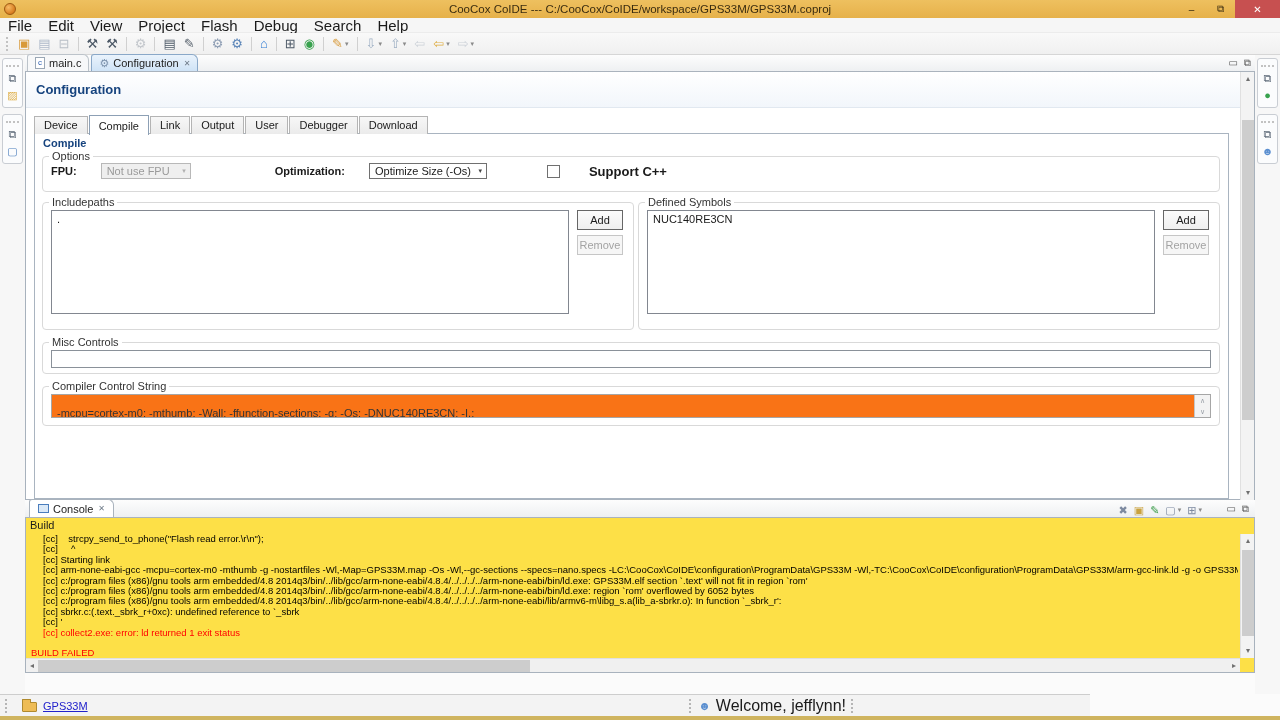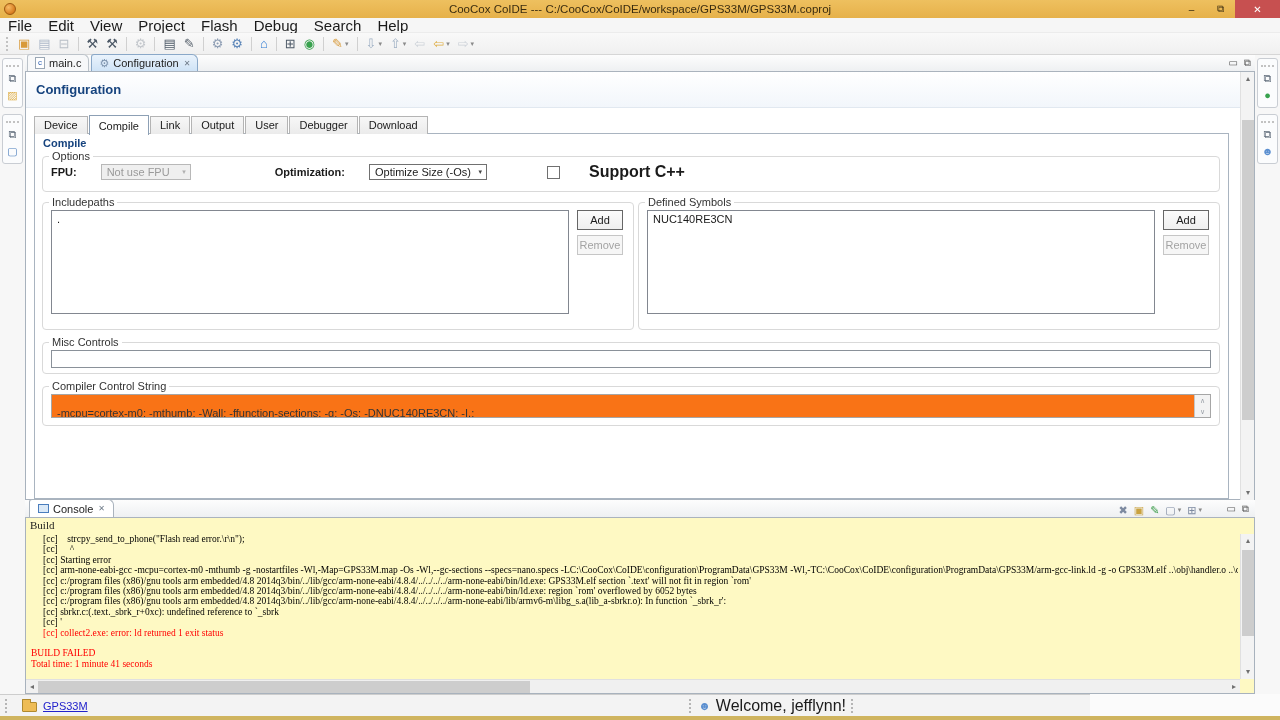--- a/index.html
+++ b/index.html
@@ -65,21 +65,21 @@
 
   .opt-row { display:flex; align-items:center; padding:1px 8px; gap:24px; }
   .opt-label { font-size:11px; font-weight:600; color:#1a1a1a; }
   .combo { height:16px; border:1px solid #707070; background:#fff; display:flex; align-items:center; font-size:11px; color:#1a1a1a; padding-left:5px; }
   .combo .carrow { margin-left:auto; margin-right:4px; font-size:7px; color:#444; }
   .combo.disabled { background:#efefef; border-color:#b8b8b8; color:#9a9a9a; }
   .combo.disabled .carrow { color:#b0b0b0; }
   #fpu-combo { width:90px; margin-right:60px; }
   #opt-combo { width:118px; margin-right:36px; }
   .checkbox { width:13px; height:13px; border:1px solid #707070; background:#fff; display:inline-block; }
-  .cb-label { font-size:16px; font-weight:600; color:#1a1a1a; margin-left:5px; }
+  .cb-label { font-size:13px; font-weight:600; color:#1a1a1a; margin-left:5px; }
 
   .fs-row { display:flex; gap:8px; padding:2px 8px 0 8px; }
   .listbox { flex:1; height:104px; border:1px solid #828790; background:#fff; overflow:hidden; }
   .lb-item { font-size:11px; color:#1a1a1a; padding:2px 0 0 5px; white-space:pre; }
   .btn-col { width:48px; display:flex; flex-direction:column; gap:5px; }
   .btn { width:46px; height:20px; font-size:11px; text-align:center; line-height:18px; border:1px solid #666; background:linear-gradient(#fbfbfb,#efefef); color:#1a1a1a; }
   .btn.disabled { border-color:#c6c6c6; color:#a3a3a3; background:#f6f6f6; }
 
   .text-input { display:block; margin:2px 8px 0 8px; height:18px; border:1px solid #8a9199; background:#fff; }
   #ccs-box { position:relative; margin:2px 8px 0 8px; height:24px; border:1px solid #a6a6a6; background:#f97316; font-size:11px; color:#333; padding:12px 22px 0 5px; white-space:nowrap; overflow:hidden; }
@@ -96,21 +96,21 @@
   #console-view { position:absolute; left:25px; top:500px; width:1230px; height:194px; }
   #ctab-row { position:absolute; left:0; top:0; width:100%; height:18px; background:linear-gradient(#fdfdfd,#eef0f2); border-bottom:1px solid #aab3bd; display:flex; align-items:flex-end; padding-left:4px; }
   #console-tab { height:18px; display:flex; align-items:center; padding:0 8px; font-size:11px; color:#222; border:1px solid #aab3bd; border-bottom:none; border-radius:3px 6px 0 0; background:#fff; }
   #console-icon { display:inline-block; width:11px; height:9px; border:1px solid #4a7dbd; background:#dbe9f7; margin-right:4px; }
   #console-tab .close { font-size:8px; color:#6e7b89; margin-left:5px; }
   #console-toolbar { position:absolute; right:50px; top:2px; display:flex; align-items:center; }
   #console-toolbar .tb-btn { padding:0 3px; height:15px; }
   #console-toolbar .glyph { font-size:11px; line-height:14px; }
   #cview-btns { position:absolute; right:6px; top:3px; display:flex; gap:6px; }
 
-  #cbody { position:absolute; left:0; top:18px; width:100%; height:176px; background:#fef9c3; border:1px solid #a8b2bd; border-top:none;font-family:Liberation Serif, serif; }
+  #cbody { position:absolute; left:0; top:18px; width:100%; height:155px; background:#fde047; border:1px solid #a8b2bd; border-top:none; }
   #build-label { position:absolute; left:4px; top:1px; font-size:11px; color:#1a1a1a; }
   #console-lines { position:absolute; left:5px; top:16px; right:16px; bottom:16px; overflow:hidden; font-size:9.5px; line-height:10.4px; color:#000; }
   .cline { white-space:pre; }
   .cline.cc { padding-left:12px; }
   .cline.red { color:#ff0000; }
 
   #con-hscroll { position:absolute; left:0; right:14px; bottom:0; height:14px; background:#f0f0f0; border-top:1px solid #e0e0e0; }
   #con-hthumb { position:absolute; left:12px; top:1px; width:492px; height:12px; background:#cdcdcd; }
   .hbtn { position:absolute; top:0; width:12px; height:14px; font-size:8px; color:#6f6f6f; text-align:center; line-height:14px; }
   #con-vscroll { top:16px; bottom:14px; }
@@ -387,21 +387,21 @@
         <span class="mini-btn">▭</span>
         <span class="mini-btn">⧉</span>
       </div>
     </div>
 
     <div id="cbody">
       <span id="build-label">Build</span>
       <div id="console-lines">
           <div class="cline cc">[cc]    strcpy_send_to_phone("Flash read error.\r\n");</div>
           <div class="cline cc">[cc]     ^</div>
-          <div class="cline cc">[cc] Starting error</div>
+          <div class="cline cc">[cc] Starting link</div>
           <div class="cline cc">[cc] arm-none-eabi-gcc -mcpu=cortex-m0 -mthumb -g -nostartfiles -Wl,-Map=GPS33M.map -Os -Wl,--gc-sections --specs=nano.specs -LC:\CooCox\CoIDE\configuration\ProgramData\GPS33M -Wl,-TC:\CooCox\CoIDE\configuration\ProgramData\GPS33M/arm-gcc-link.ld -g -o GPS33M.elf ..\obj\handler.o ..\obj\s</div>
           <div class="cline cc">[cc] c:/program files (x86)/gnu tools arm embedded/4.8 2014q3/bin/../lib/gcc/arm-none-eabi/4.8.4/../../../../arm-none-eabi/bin/ld.exe: GPS33M.elf section `.text' will not fit in region `rom'</div>
           <div class="cline cc">[cc] c:/program files (x86)/gnu tools arm embedded/4.8 2014q3/bin/../lib/gcc/arm-none-eabi/4.8.4/../../../../arm-none-eabi/bin/ld.exe: region `rom' overflowed by 6052 bytes</div>
           <div class="cline cc">[cc] c:/program files (x86)/gnu tools arm embedded/4.8 2014q3/bin/../lib/gcc/arm-none-eabi/4.8.4/../../../../arm-none-eabi/lib/armv6-m\libg_s.a(lib_a-sbrkr.o): In function `_sbrk_r':</div>
           <div class="cline cc">[cc] sbrkr.c:(.text._sbrk_r+0xc): undefined reference to `_sbrk</div>
           <div class="cline cc">[cc] '</div>
           <div class="cline cc red">[cc] collect2.exe: error: ld returned 1 exit status</div>
           <div class="cline">&nbsp;</div>
           <div class="cline red">BUILD FAILED</div>
           <div class="cline red">Total time: 1 minute 41 seconds</div>

